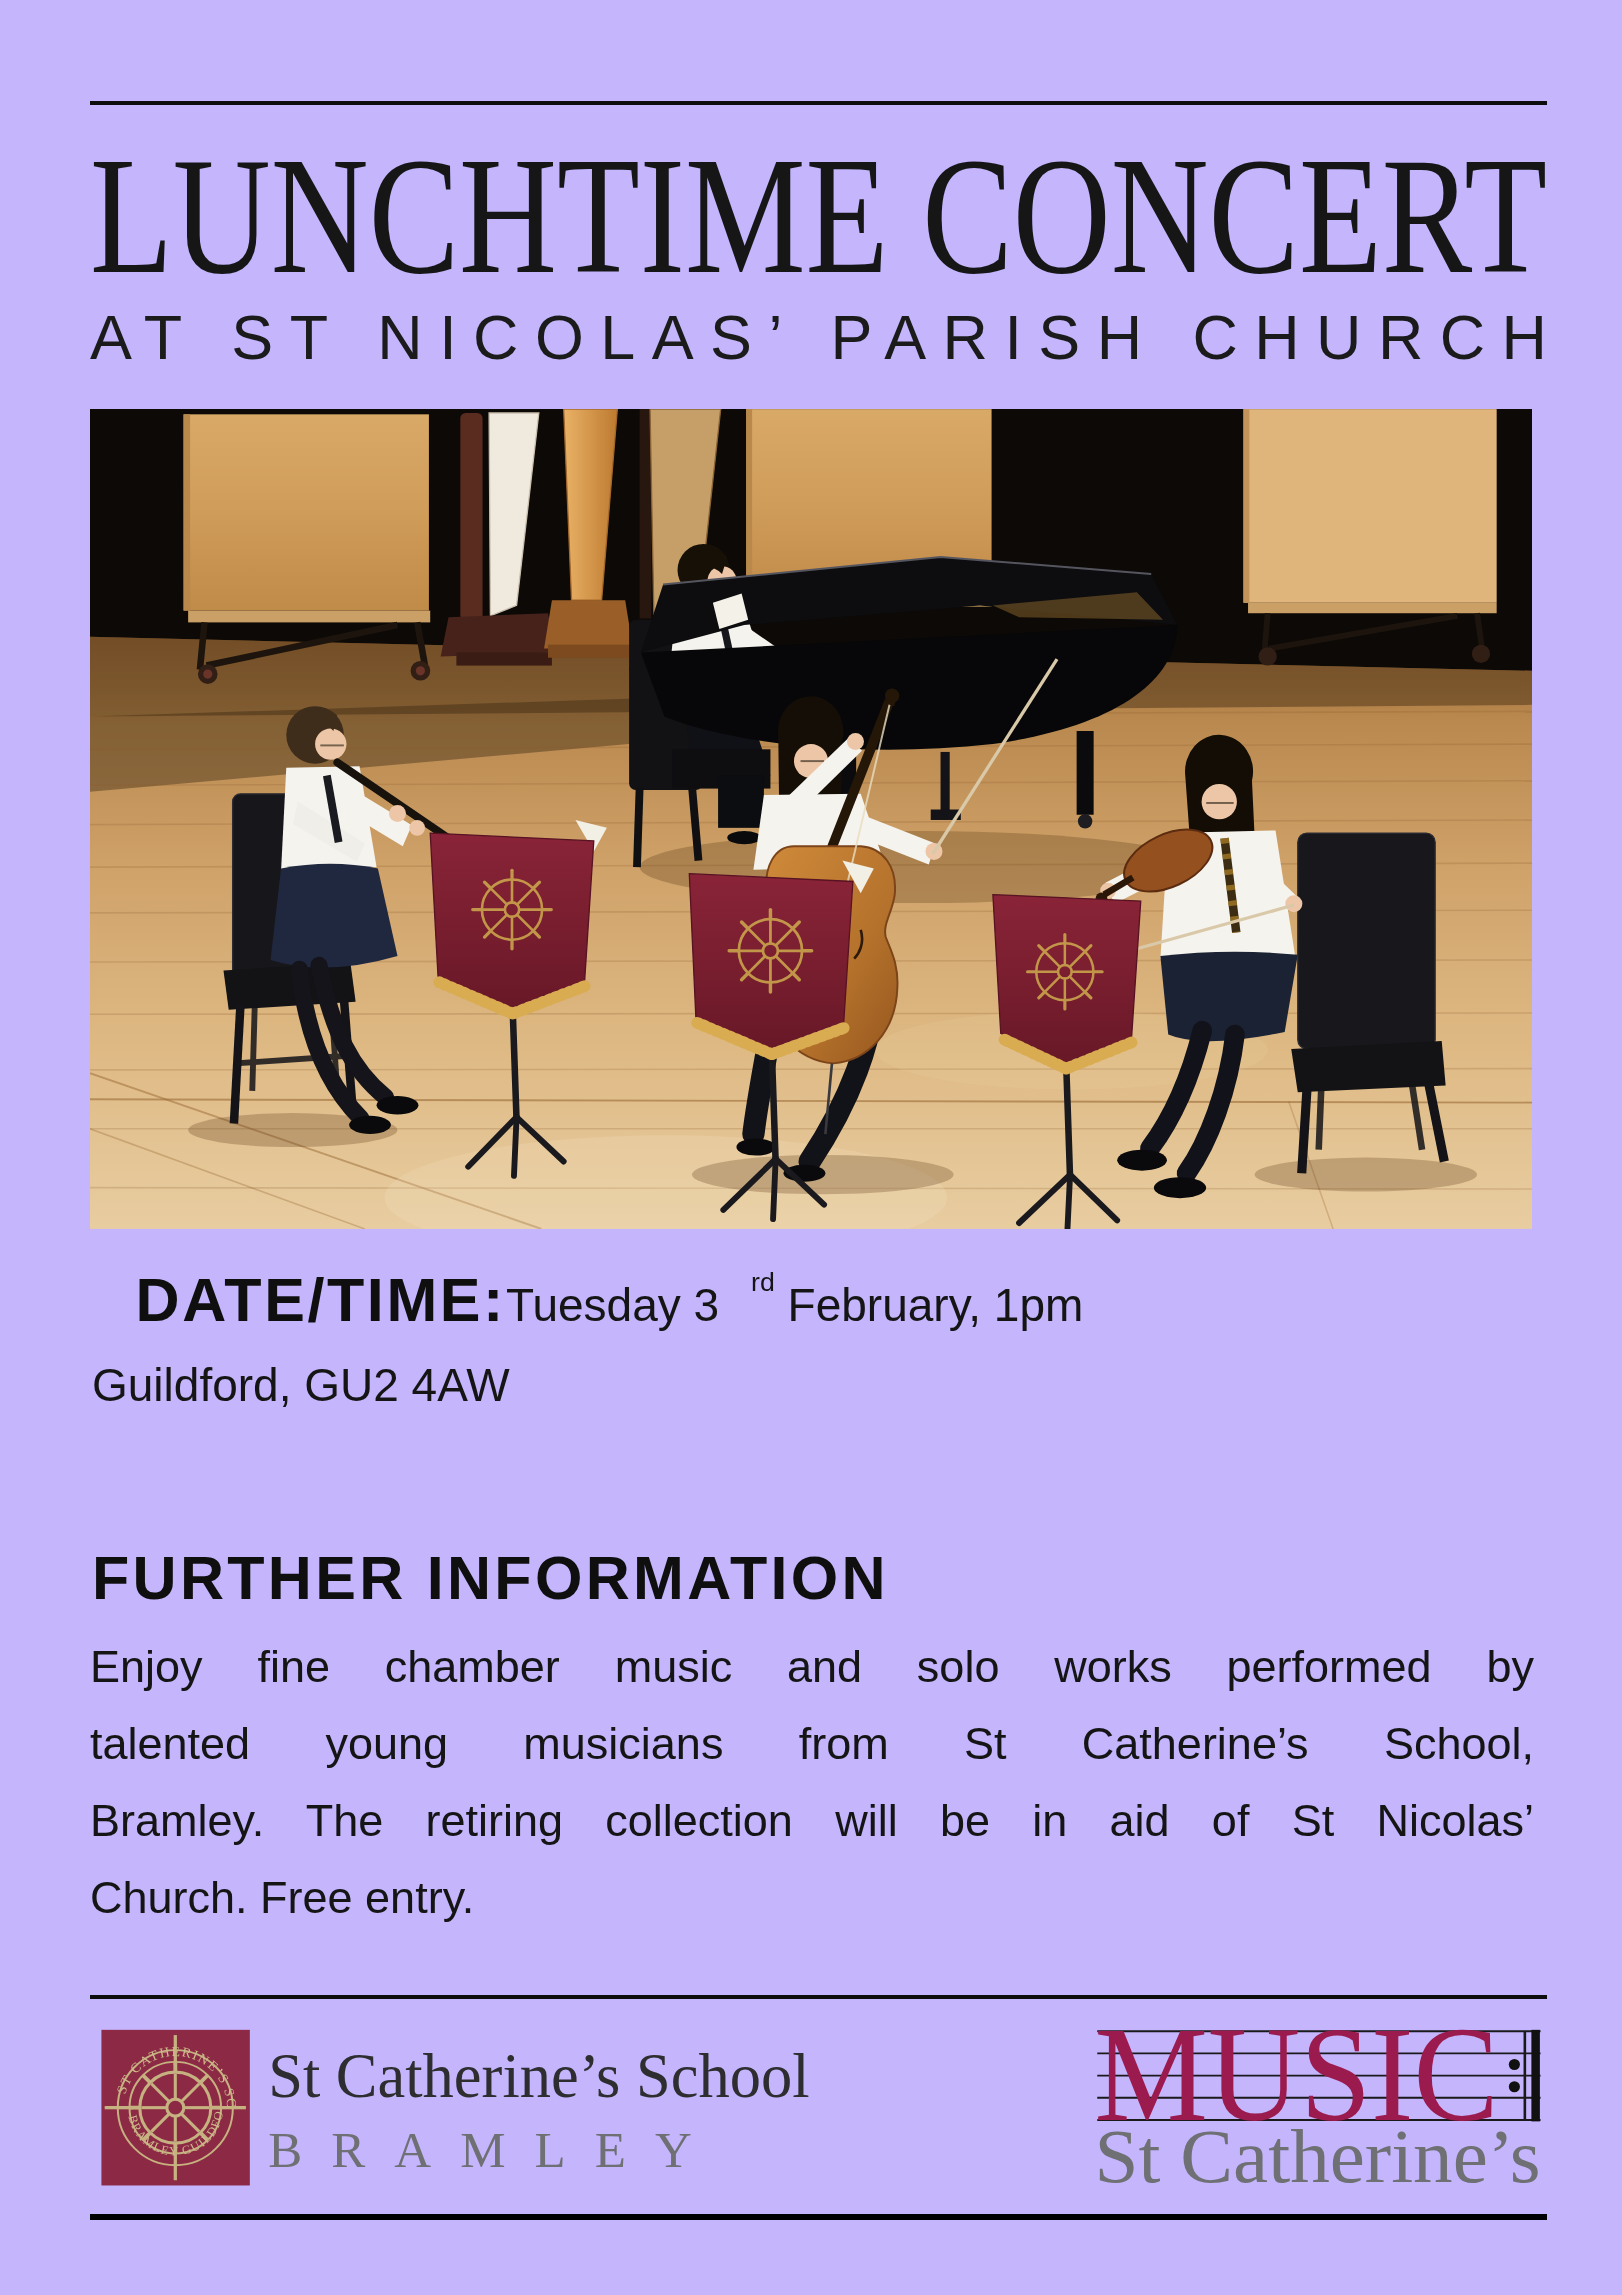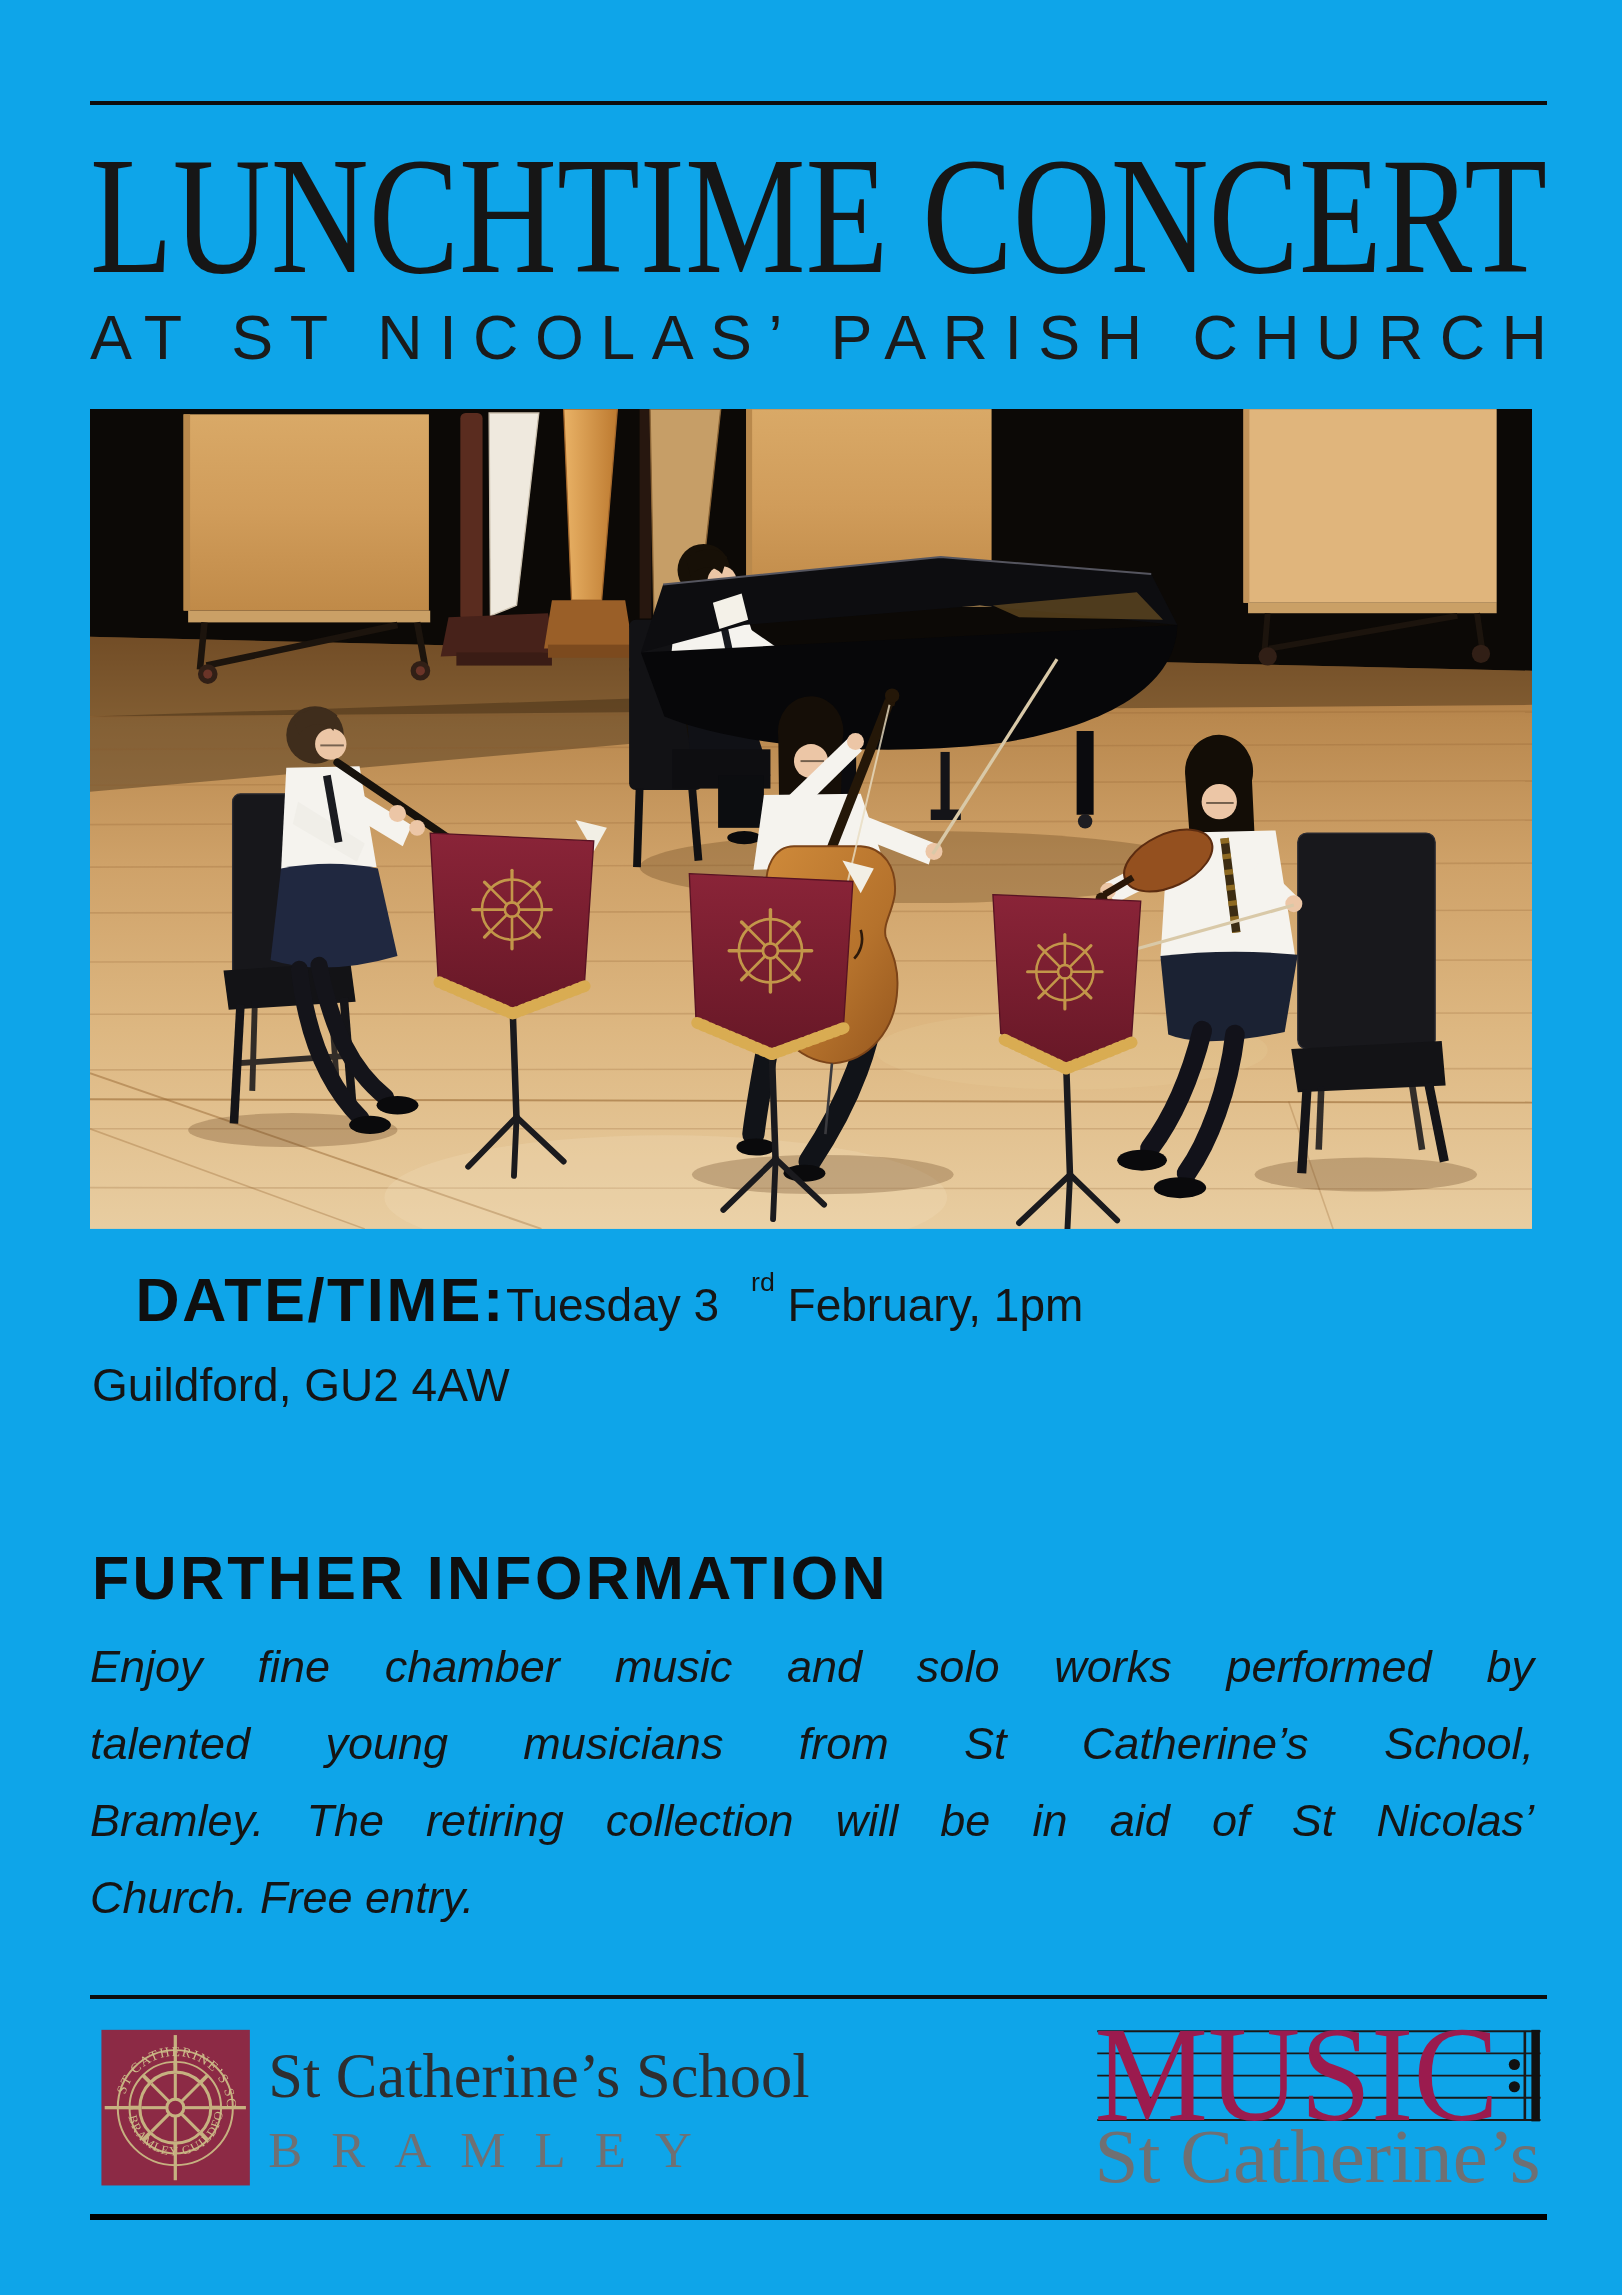--- a/index.html
+++ b/index.html
@@ -1,34 +1,34 @@
 <!DOCTYPE html>
 <html style="font-size:10.5px"><head>
 <meta charset="utf-8">
 <style>
   html,body{margin:0;padding:0;background:#ffffff;}
-  .page{position:relative;width:1623px;height:2295px;background:#0ea5e9;overflow:hidden;
+  .page{position:relative;width:1623px;height:2295px;background:#c4b5fd;overflow:hidden;
         font-family:"Liberation Sans",sans-serif;color:#111;}
   .rule{position:absolute;left:90px;width:1457px;background:#0d0d0d;}
   .rule-top{top:101px;height:3.9px;}
   .rule-mid{top:1995px;height:3.9px;}
   .rule-bottom{top:2214px;height:5.9px;background:#000;}
   .title-svg{position:absolute;left:90px;top:131px;}
   .subtitle-svg{position:absolute;left:90px;top:301px;}
   .photo-wrap{position:absolute;left:90px;top:409px;width:1442px;height:820px;}
   .info-row{position:absolute;left:92px;width:1446px;display:flex;align-items:baseline;text-align:right;}
   .row-date{top:1260px;}
   .row-venue{top:1349px;}
   .info-label{flex:0 0 414px;font-size:61px;font-weight:bold;letter-spacing:2.6px;color:#0f0f0f;line-height:1;}
   .info-value{font-size:46px;color:#151515;line-height:73px;}
   .info-value sup{font-size:0.58em;position:relative;top:-0.52em;margin-left:32px;}
   .fi-heading{position:absolute;left:92px;top:1548px;font-size:61px;font-weight:bold;
               letter-spacing:3.3px;color:#0f0f0f;line-height:1;}
   .fi-body{position:absolute;left:90px;top:1628px;width:1444px;font-size:45px;color:#151515;line-height:77px;}
-  .fi-line{text-align:justify;text-align-last:justify;font-style:italic;}
+  .fi-line{text-align:justify;text-align-last:justify;}
   .fi-line.last{text-align:center;text-align-last:left;}
   .footer-school{position:absolute;left:90px;top:2022px;}
   .footer-music{position:absolute;left:1080px;top:2022px;}
 </style>
 </head>
 <body>
 
 <div class="page">
 
   <div class="rule rule-top"></div>

